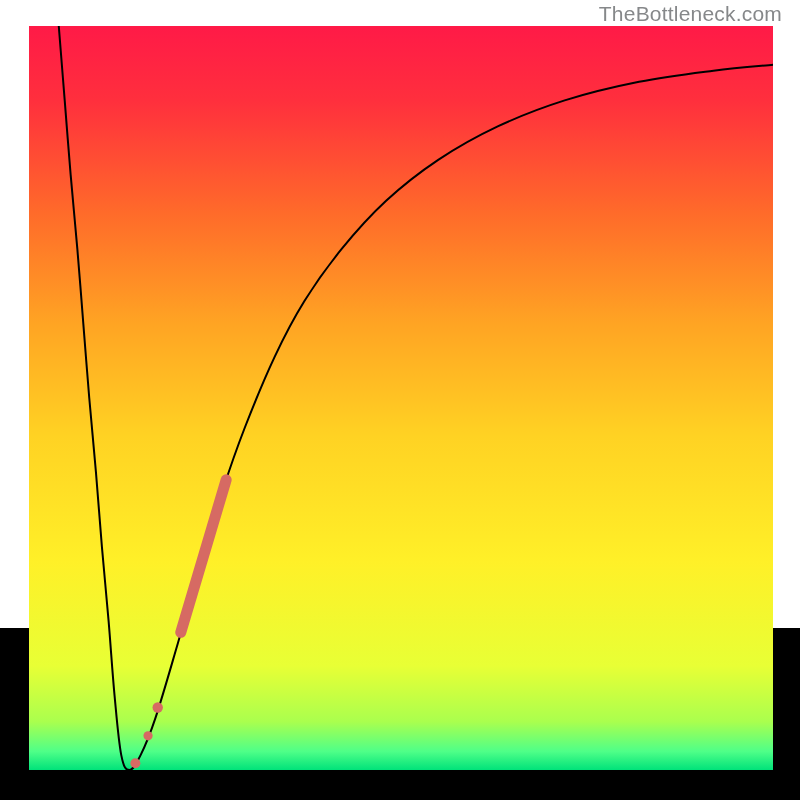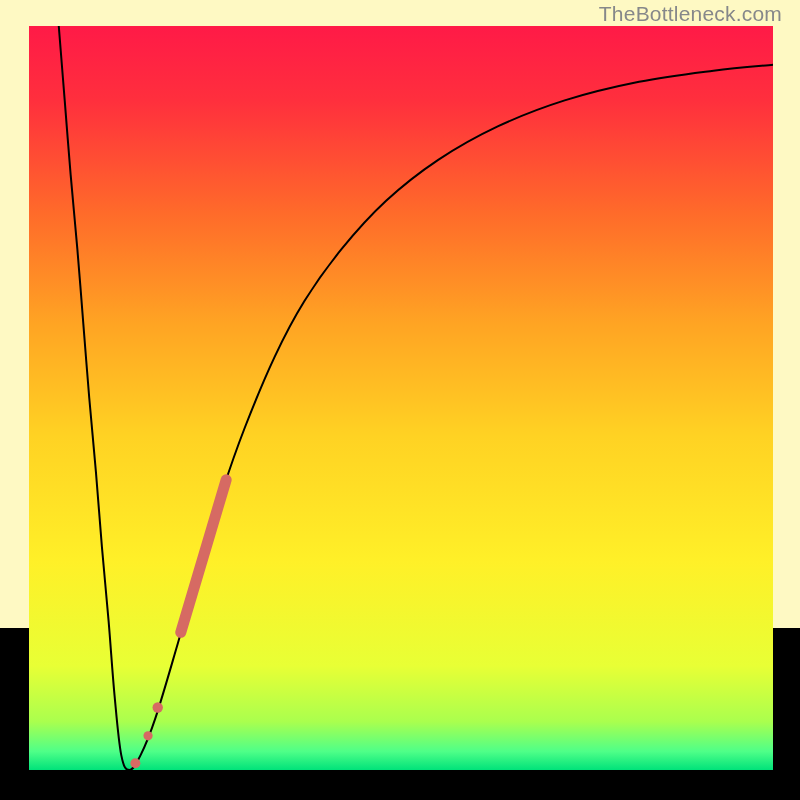--- a/index.html
+++ b/index.html
@@ -9,21 +9,21 @@
     height: 800px;
     background: #000;
     overflow: hidden;
   }
   .frame {
     position: absolute;
     top: 0;
     left: 0;
     width: 800px;
     height: 628px;
-    background: #fef9c3;
+    background: #ffffff;
   }
   .plot {
     position: absolute;
     background: #000;
   }
   .plot svg {
     display: block;
   }
   .watermark {
     position: absolute;

